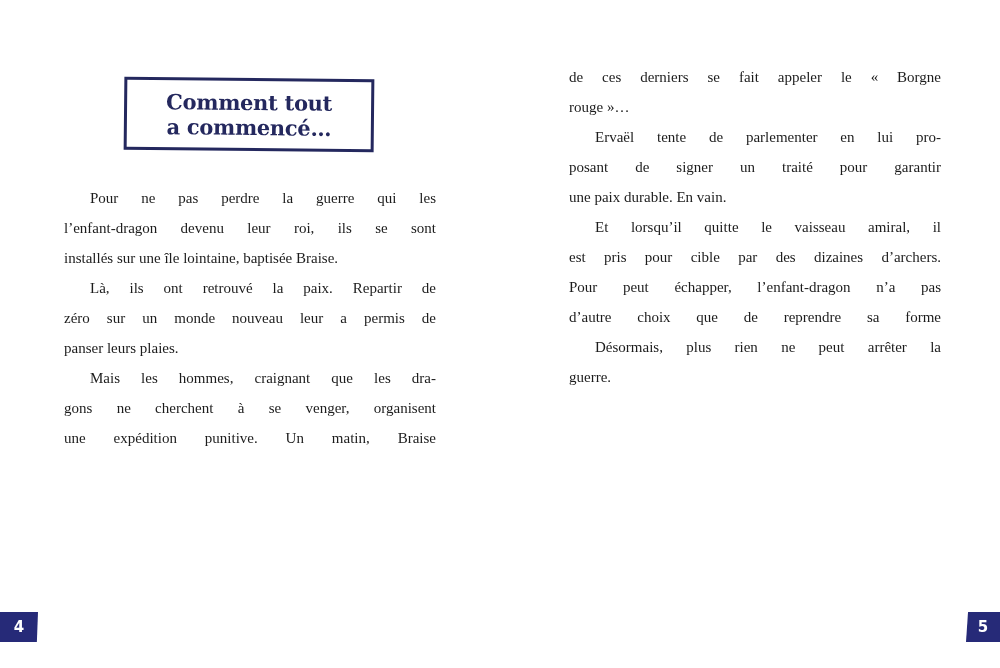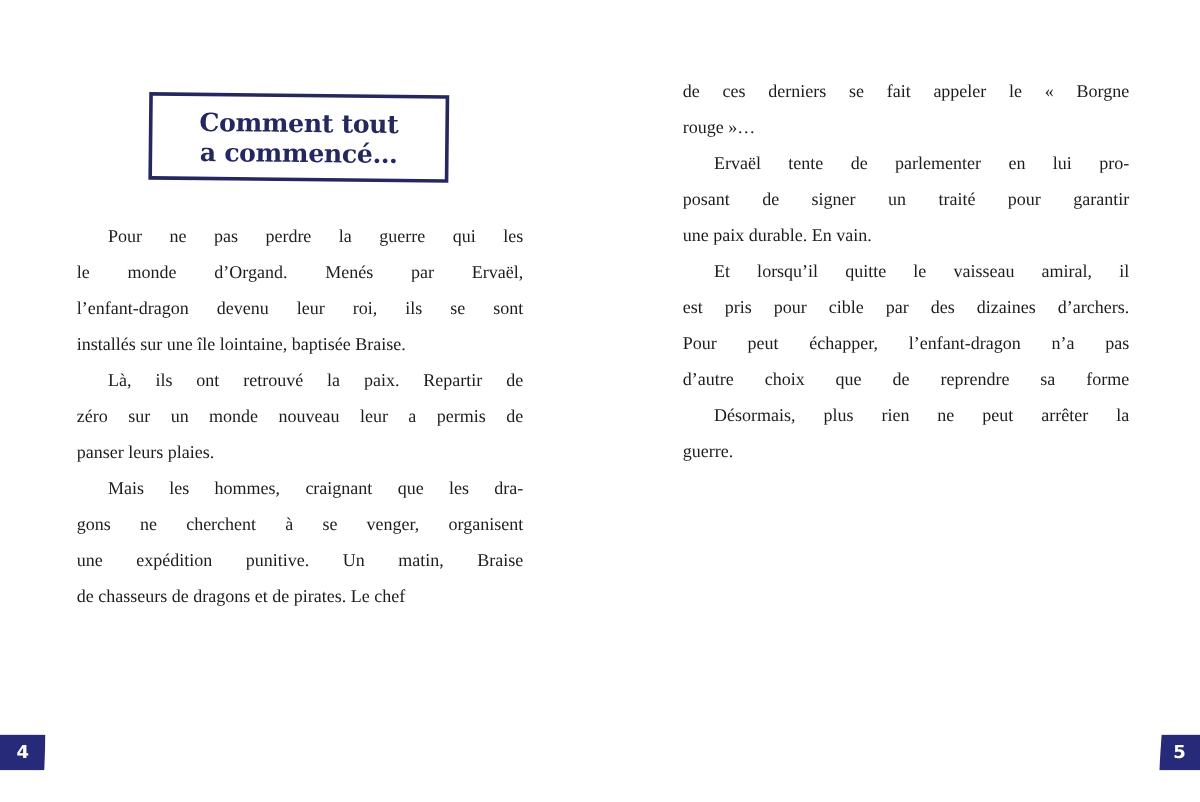--- a/index.html
+++ b/index.html
@@ -45,34 +45,32 @@
 
 <div class="page page-left">
   <div class="title-box">
     <div class="title-line">Comment tout</div>
     <div class="title-line">a commencé…</div>
   </div>
 
   <div class="text-block left-text" id="left-body">
       <div class="para" style="text-indent: 0px;">
         <span style="display: block; text-align: justify; text-align-last: justify; text-indent: 26px; white-space: nowrap;">Pour ne pas perdre la guerre qui les</span>
-        <span style="display: block; text-align: justify; text-align-last: justify; text-indent: 0px; white-space: nowrap;">le monde d’Organd. Menés par Ervaël,</span>
         <span style="display: block; text-align: justify; text-align-last: justify; text-indent: 0px; white-space: nowrap;">l’enfant-dragon devenu leur roi, ils se sont</span>
         <span style="display: block; text-align: justify; text-align-last: left; text-indent: 0px; white-space: nowrap;">installés sur une île lointaine, baptisée Braise.</span>
       </div>
       <div class="para" style="text-indent: 0px;">
         <span style="display: block; text-align: justify; text-align-last: justify; text-indent: 26px; white-space: nowrap;">Là, ils ont retrouvé la paix. Repartir de</span>
         <span style="display: block; text-align: justify; text-align-last: justify; text-indent: 0px; white-space: nowrap;">zéro sur un monde nouveau leur a permis de</span>
         <span style="display: block; text-align: justify; text-align-last: left; text-indent: 0px; white-space: nowrap;">panser leurs plaies.</span>
       </div>
       <div class="para" style="text-indent: 0px;">
         <span style="display: block; text-align: justify; text-align-last: justify; text-indent: 26px; white-space: nowrap;">Mais les hommes, craignant que les dra-</span>
         <span style="display: block; text-align: justify; text-align-last: justify; text-indent: 0px; white-space: nowrap;">gons ne cherchent à se venger, organisent</span>
         <span style="display: block; text-align: justify; text-align-last: justify; text-indent: 0px; white-space: nowrap;">une expédition punitive. Un matin, Braise</span>
-        <span style="display: block; text-align: justify; text-align-last: left; text-indent: 0px; white-space: nowrap;">de chasseurs de dragons et de pirates. Le chef</span>
       </div>
     </div>
 
   <div class="page-num page-num-left">4</div>
 </div>
 
 <div class="page page-right">
   <div class="text-block right-text" id="right-body">
       <div class="para no-indent" style="text-indent: 0px;">
         <span style="display: block; text-align: justify; text-align-last: justify; text-indent: 0px; white-space: nowrap;">de ces derniers se fait appeler le « Borgne</span>

